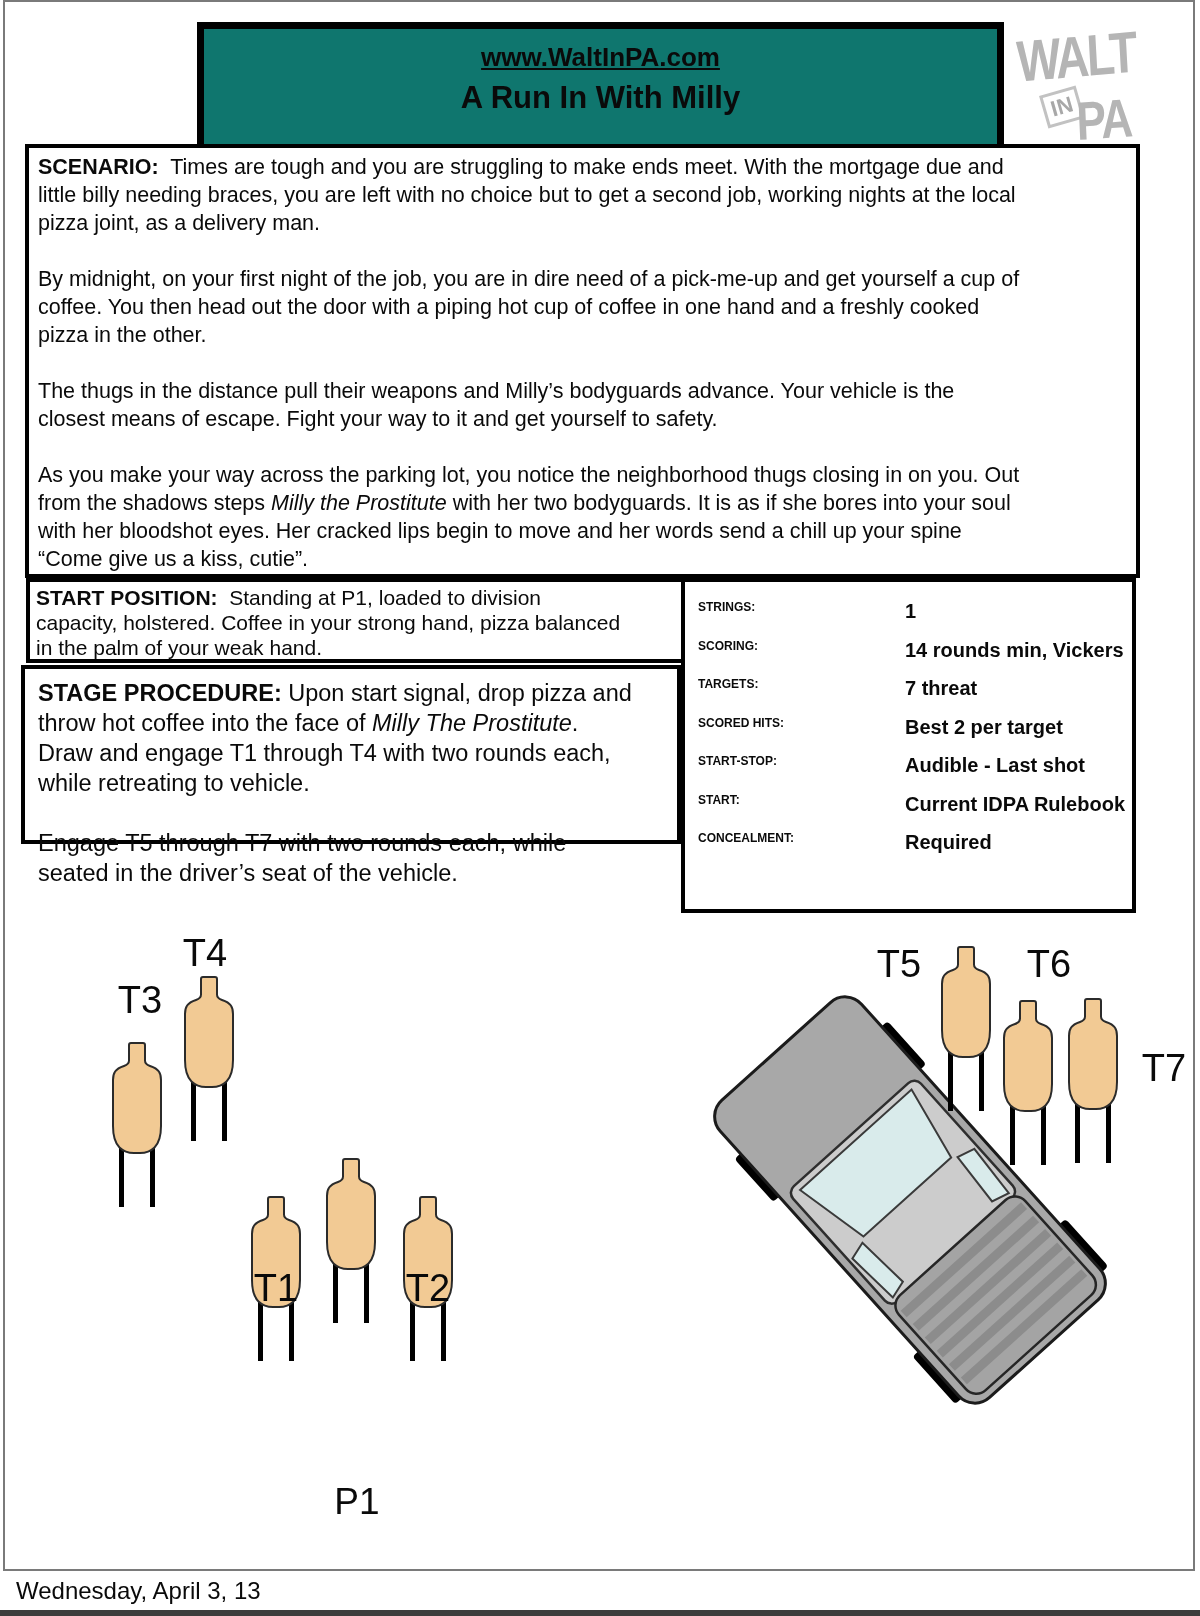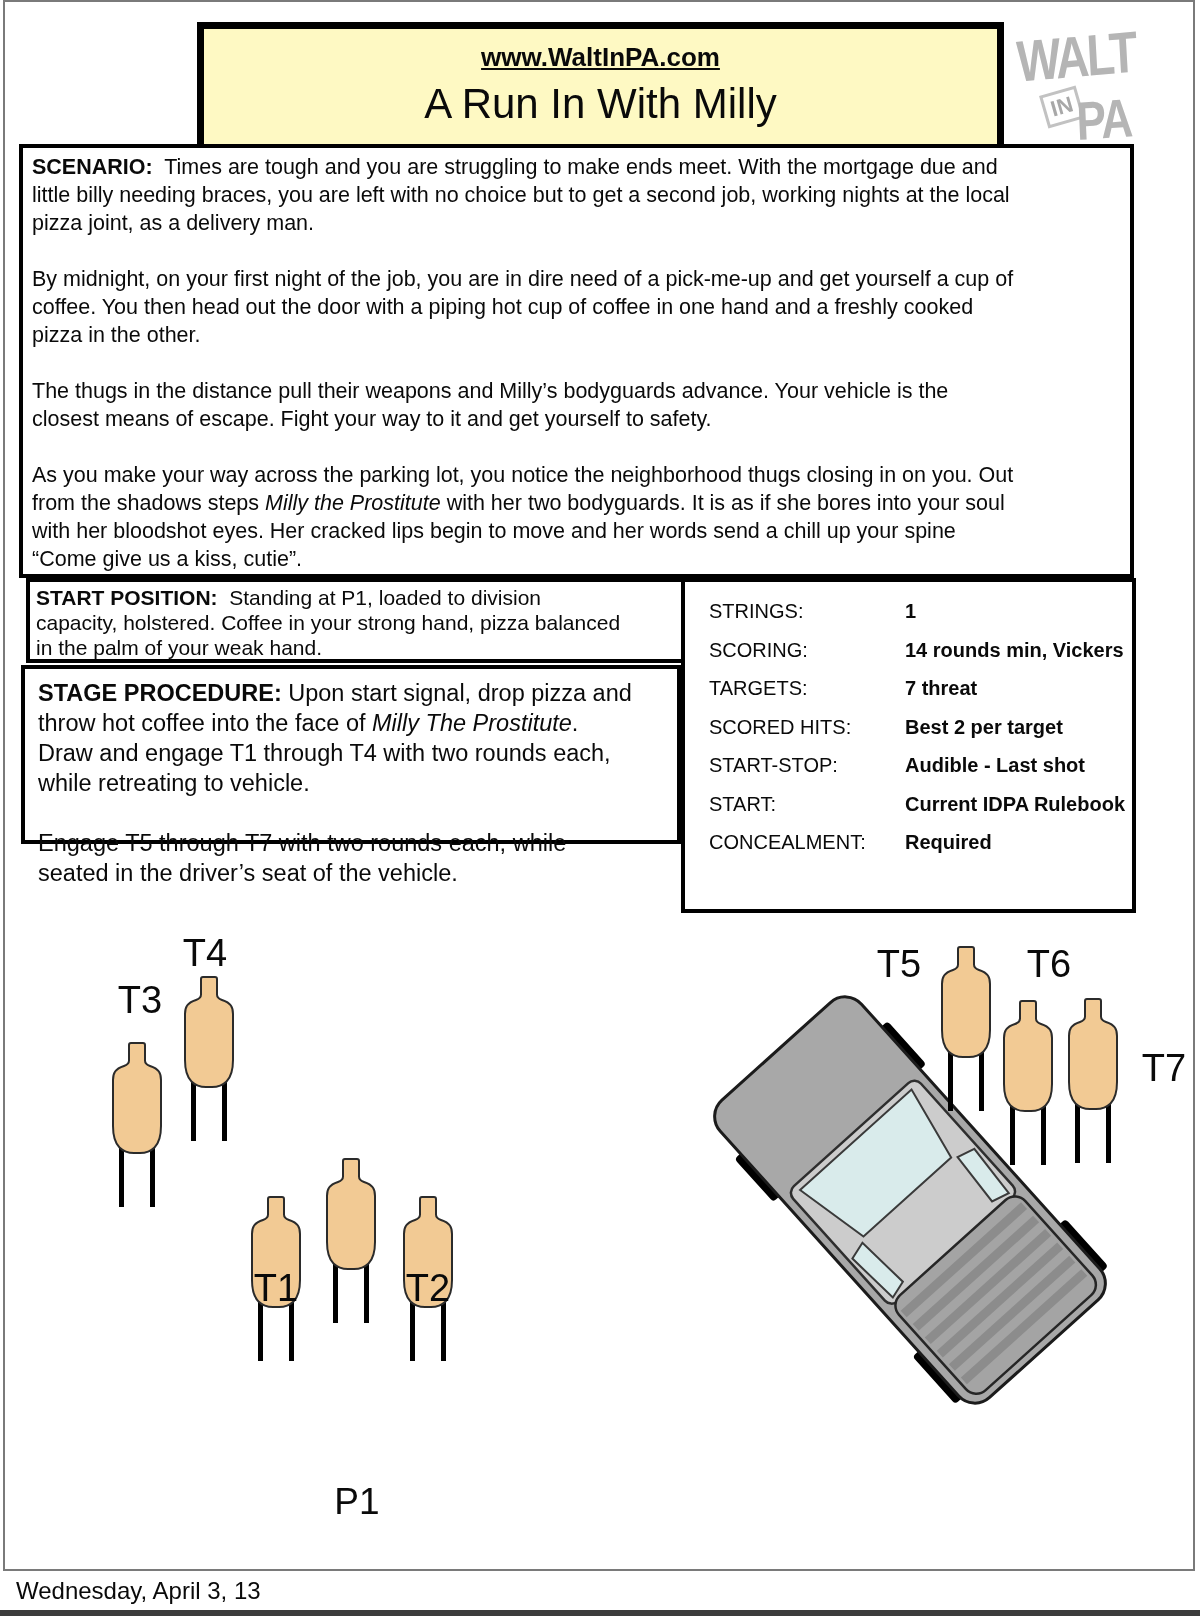--- a/index.html
+++ b/index.html
@@ -13,48 +13,48 @@
   }
   .content-frame {
     position:absolute; left:3px; top:0; width:1192px; height:1571px;
     border:2px solid #7a7a7a; box-sizing:border-box;
   }
   .bottom-bar { position:absolute; left:0; right:0; bottom:0; height:6px; background:#3c3c3c; }
 
   
   .header-box {
     position:absolute; left:197px; top:22px; width:807px; height:137px;
-    border:7px solid #000; box-sizing:border-box; background:#fef9c3;
+    border:7px solid #000; box-sizing:border-box; background:#0f766e;
     text-align:center; padding-top:13px;
   }
   .hdr-url { font-size:26px; font-weight:bold; text-decoration:underline; margin-bottom:7px; }
-  .hdr-title { font-size:42px; font-weight:normal; }
+  .hdr-title { font-size:31px; font-weight:bold; }
 
   .logo { position:absolute; left:1013px; top:32px; width:120px; height:135px; color:var(--logo-gray); font-weight:bold; }
   .logo-walt { position:absolute; left:2px; top:-4px; font-size:58px; letter-spacing:-3px;
                transform:scaleX(0.80) rotate(-4deg); transform-origin:left top; display:inline-block; }
   .logo-in { position:absolute; left:30px; top:58px; font-size:22px; color:#a8a8a8;
              border:3px solid #c2c2c2; background:#fff; padding:1px 5px;
              transform:rotate(-16deg); display:inline-block; }
   .logo-pa { position:absolute; left:62px; top:58px; font-size:54px; letter-spacing:-2px;
              transform:scaleX(0.82) rotate(-3deg); transform-origin:left top; display:inline-block; }
 
   
   .box { position:absolute; border:4px solid #000; box-sizing:border-box; background:#fff; }
-  .scenario-box { left:19px; top:144px; width:1115px; height:434px; padding:5px 9px; }
+  .scenario-box { left:25px; top:144px; width:1115px; height:434px; padding:5px 9px; }
   .scenario-box .para { font-size:21.5px; line-height:28px; margin:0 0 28px 0; }
   .scenario-box .para:last-child { margin-bottom:0; }
   .start-box { left:26px; top:578px; width:660px; height:85px; padding:3px 6px; }
   .start-box .rich-p { font-size:21px; line-height:25px; }
   .proc-box { left:21px; top:665px; width:660px; height:179px; padding:9px 13px; }
   .proc-box .para { font-size:23.5px; line-height:30px; margin:0 0 30px 0; }
   .proc-box .para:last-child { margin-bottom:2px; }
   .stats-box { left:681px; top:578px; width:455px; height:335px; padding-top:18px; }
   .srow { position:relative; height:38.5px; }
-  .slabel { position:absolute; left:24px; font-size:20px; font-weight:normal; }
+  .slabel { position:absolute; left:13px; font-size:12px; font-weight:bold; }
   .svalue { position:absolute; left:220px; font-size:20px; font-weight:bold; }
 
   .rich-p { white-space:pre-wrap; }
   .blbl { font-weight:bold; }
   .it { font-style:italic; }
 
   
   #diagram-svg { position:absolute; left:0; top:0; width:1200px; height:1616px; }
   .sil { fill:var(--target-fill); stroke:#2b2b2b; stroke-width:2; }
   .leg { stroke:#000; stroke-width:5; }

